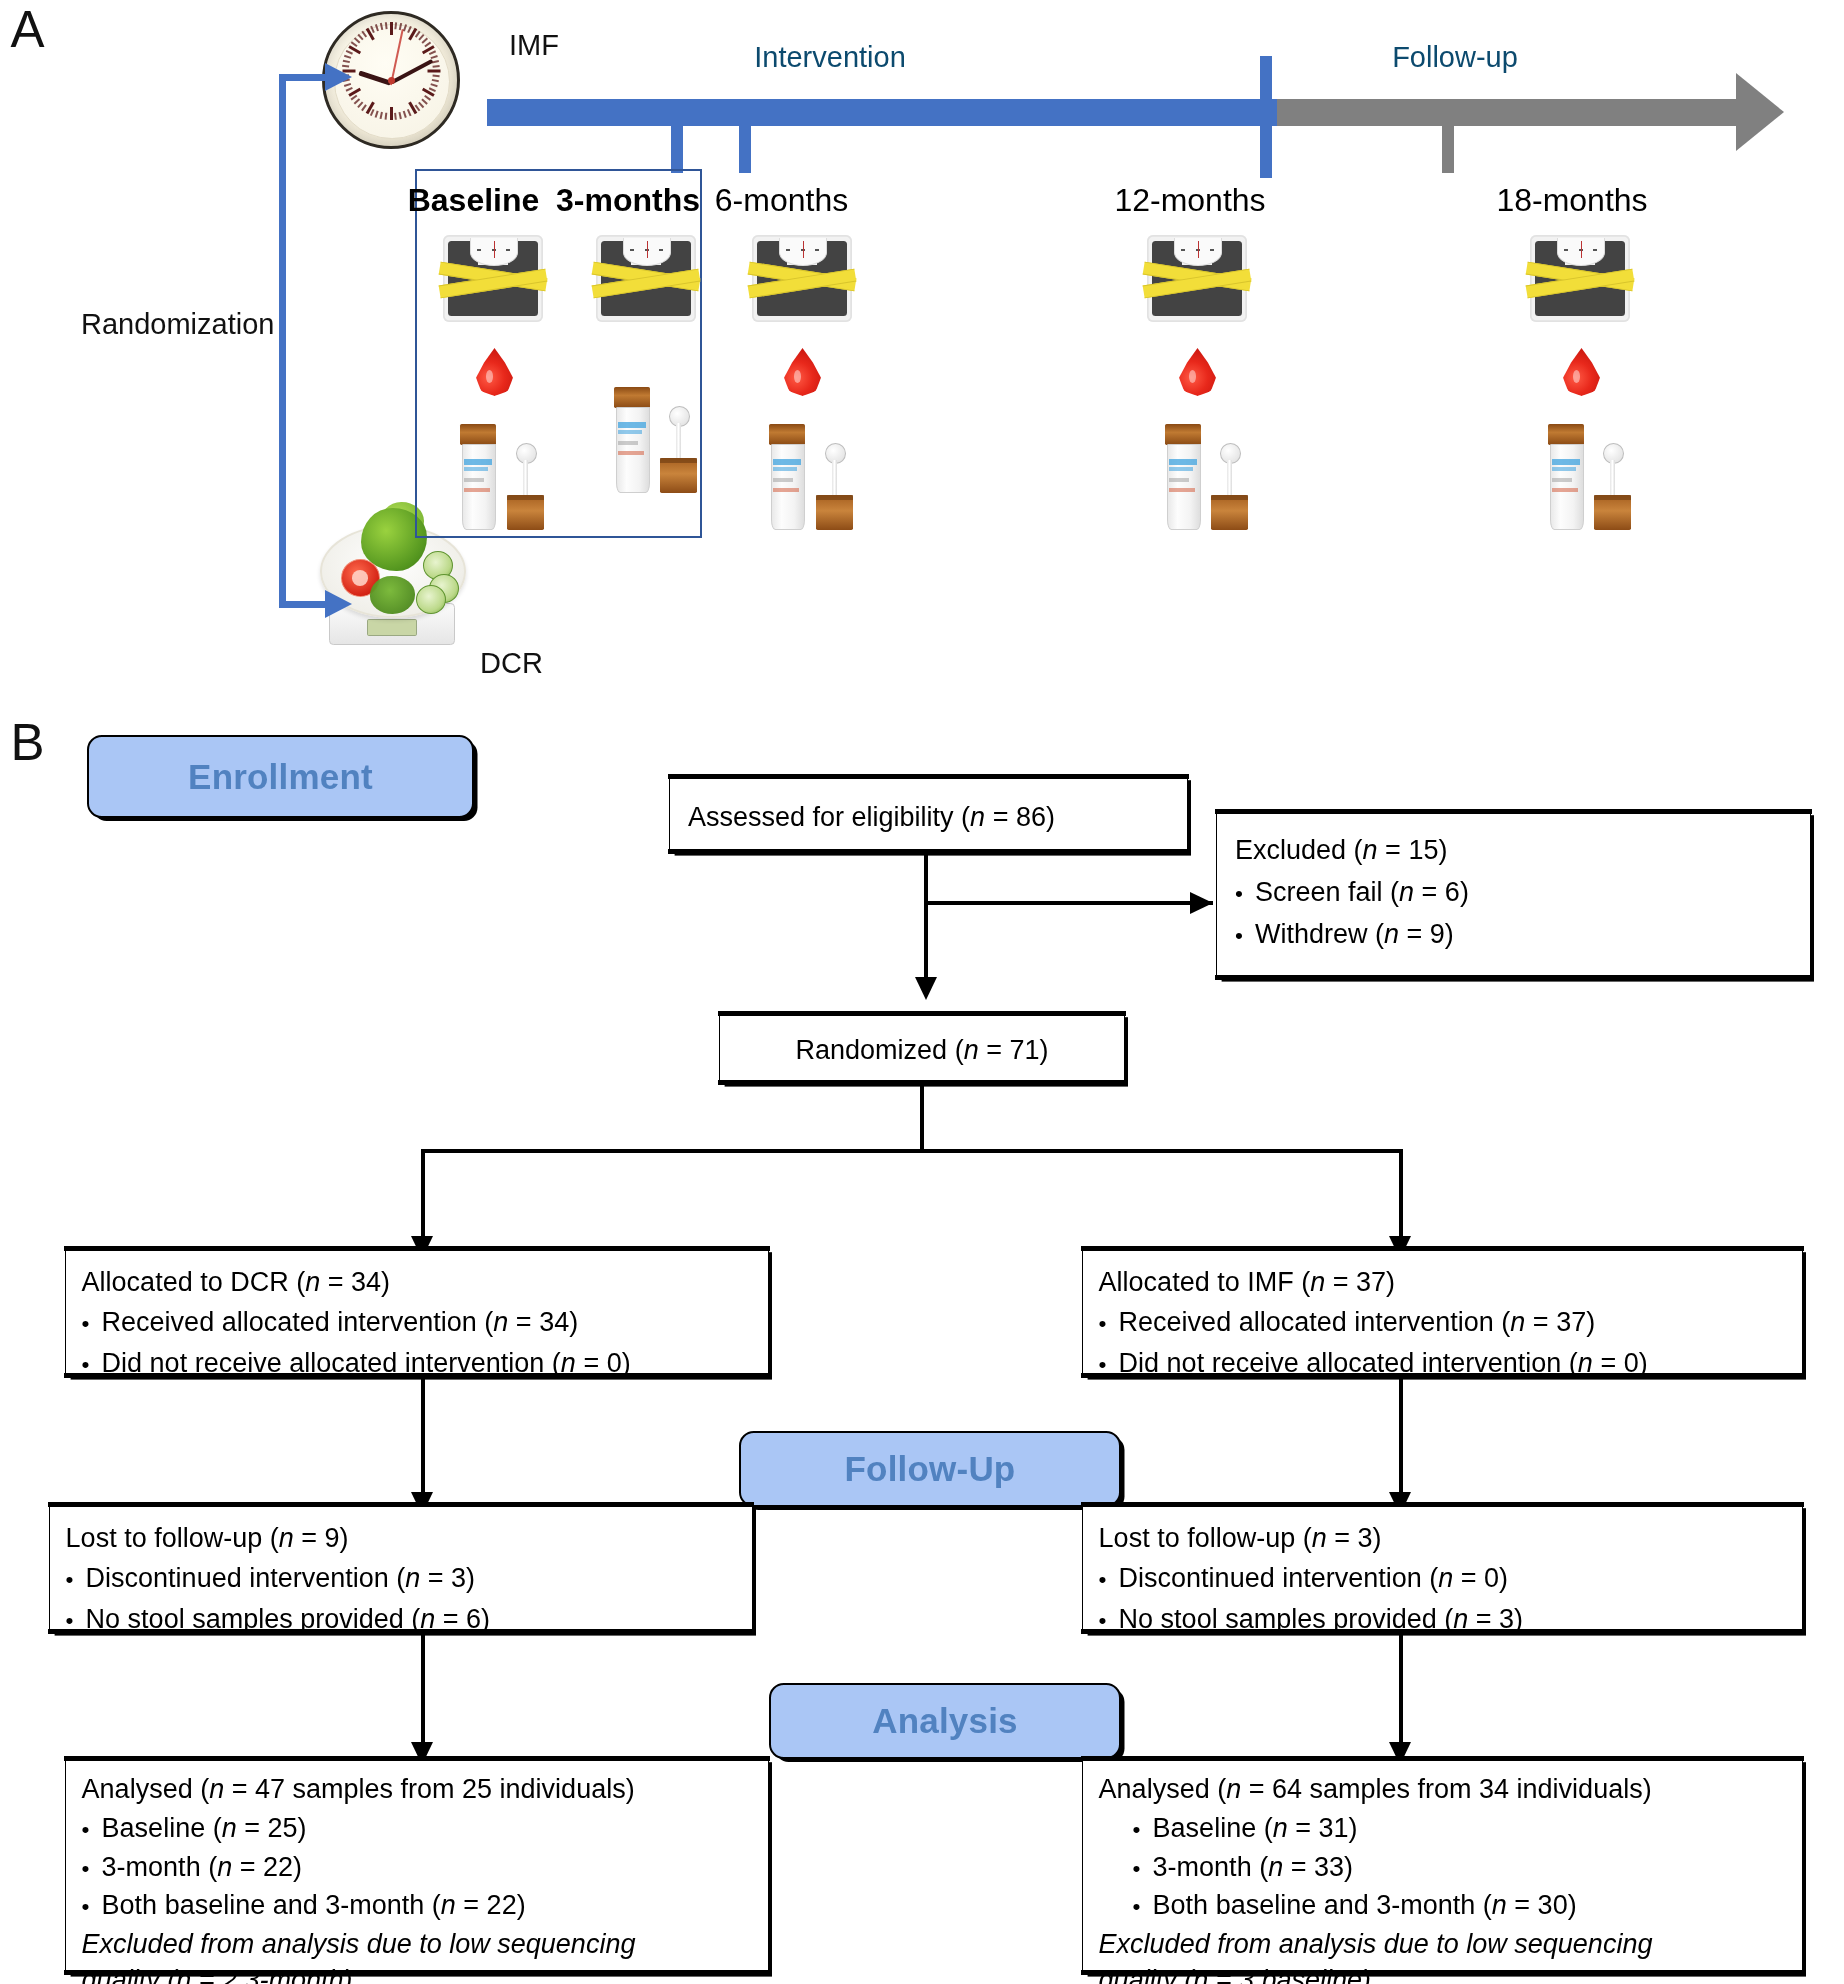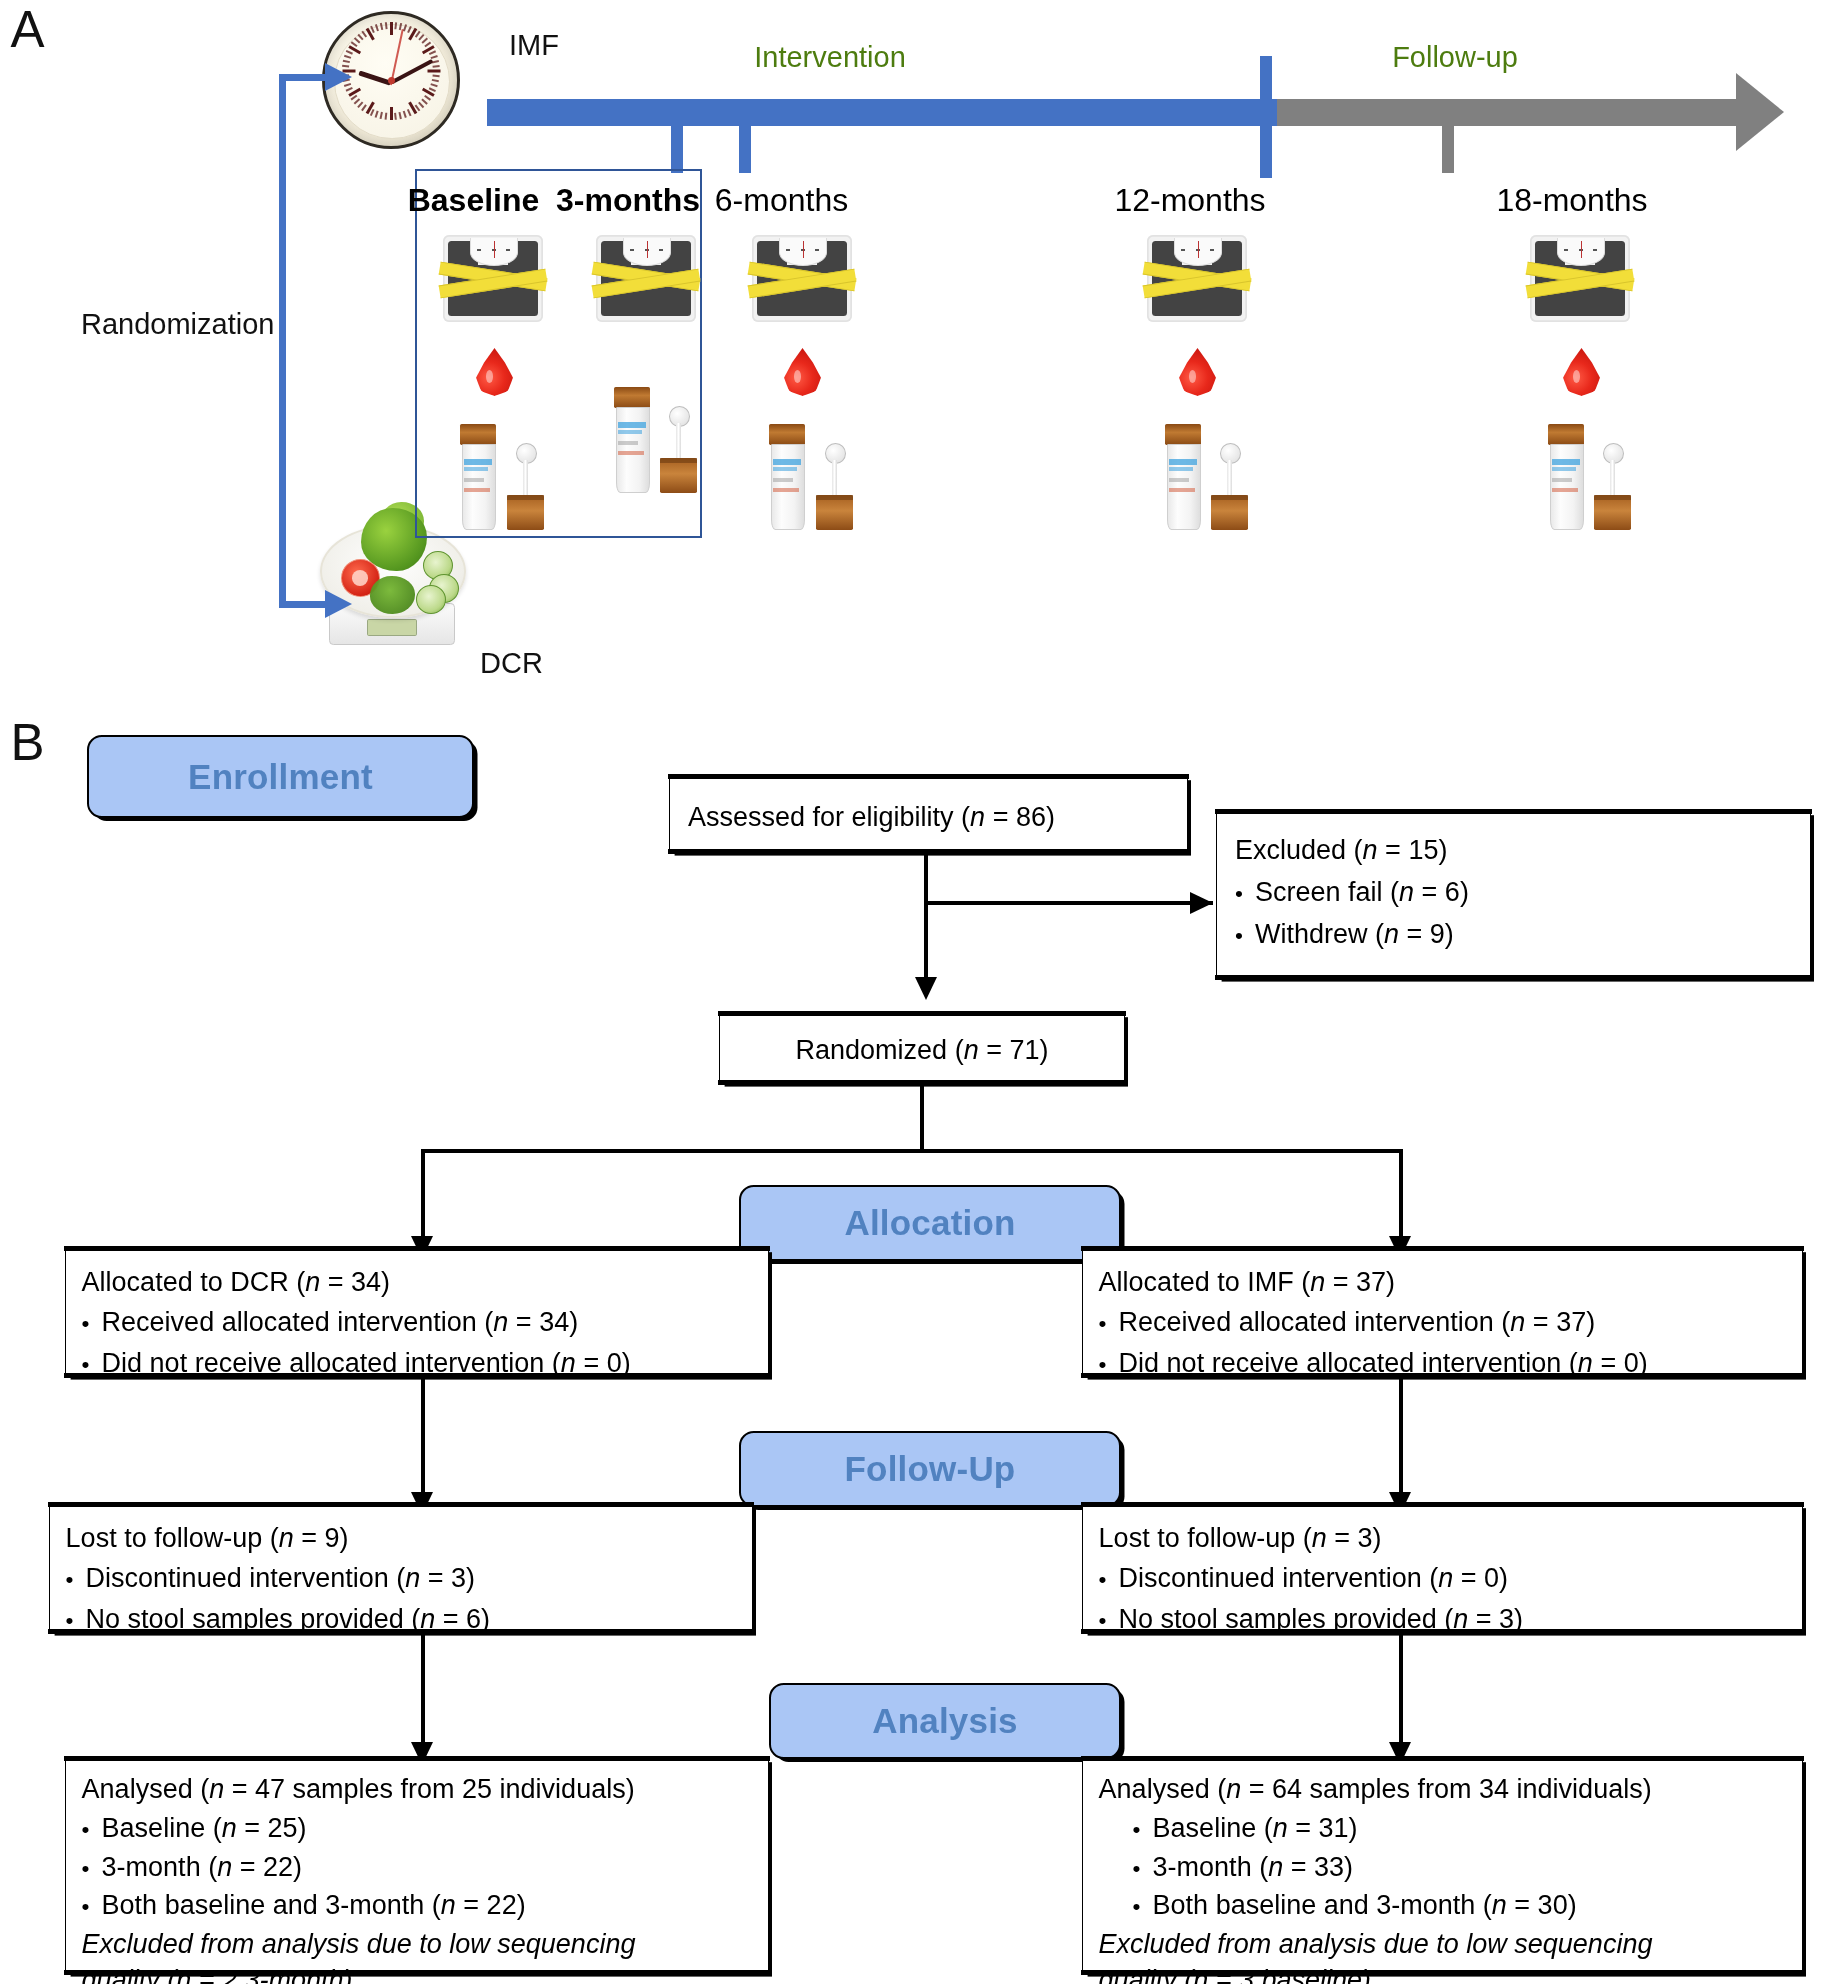--- a/index.html
+++ b/index.html
@@ -34,21 +34,21 @@
     background:#4472C4;
   }
   .timeline-bar-gray{
     background:#808080;
   }
   .tick-blue{background:#4472C4;}
   .tick-gray{background:#808080;}
 
   .phase-label{
     font-size:29px;
-    color:#4d7c0f;
+    color:#0c4a6e;
     white-space:nowrap;
     text-align:center;
   }
   .tp-label{
     font-size:32px;
     color:#000;
     white-space:nowrap;
     text-align:center;
   }
   .tp-label.bold{font-weight:bold;}
@@ -669,23 +669,20 @@
     <div class="abs flow-text" style="left:0;right:0;top:19px;text-align:center;"><span>Randomized (</span><em>n</em><span> = 71)</span></div>
   </div>
 
   <div class="abs vline" style="left:920px;top:1084px;width:3.5px;height:69px;"></div>
   <div class="abs hline" style="left:421px;top:1149px;width:982px;height:3.5px;"></div>
   <div class="abs vline" style="left:421px;top:1149px;width:3.5px;height:100px;"></div>
   <div class="abs arrow-down" style="left:411px;top:1236px;"></div>
   <div class="abs vline" style="left:1399px;top:1149px;width:3.5px;height:100px;"></div>
   <div class="abs arrow-down" style="left:1389px;top:1236px;"></div>
 
-  <div class="abs stage-pill" style="left:739px;top:1185px;width:382px;height:76px;">
-    <span>Allocation</span>
-  </div>
 
   <div class="abs flow-box" style="left:65px;top:1247px;width:704px;height:130px;">
     <div class="bt"></div>
       <div class="bb"></div>
     <div class="abs" style="left:15.6px;top:15.6px;right:4.3px;">
       <div class="flow-text"><span>Allocated to DCR (</span><em>n</em><span> = 34)</span></div>
       <div class="flow-text bullet-row" style="margin-top:4.3px;">
           <span class="dot">•</span>
           <span class="btxt"><span>Received allocated intervention (</span><em>n</em><span> = 34)</span></span>
         </div>

